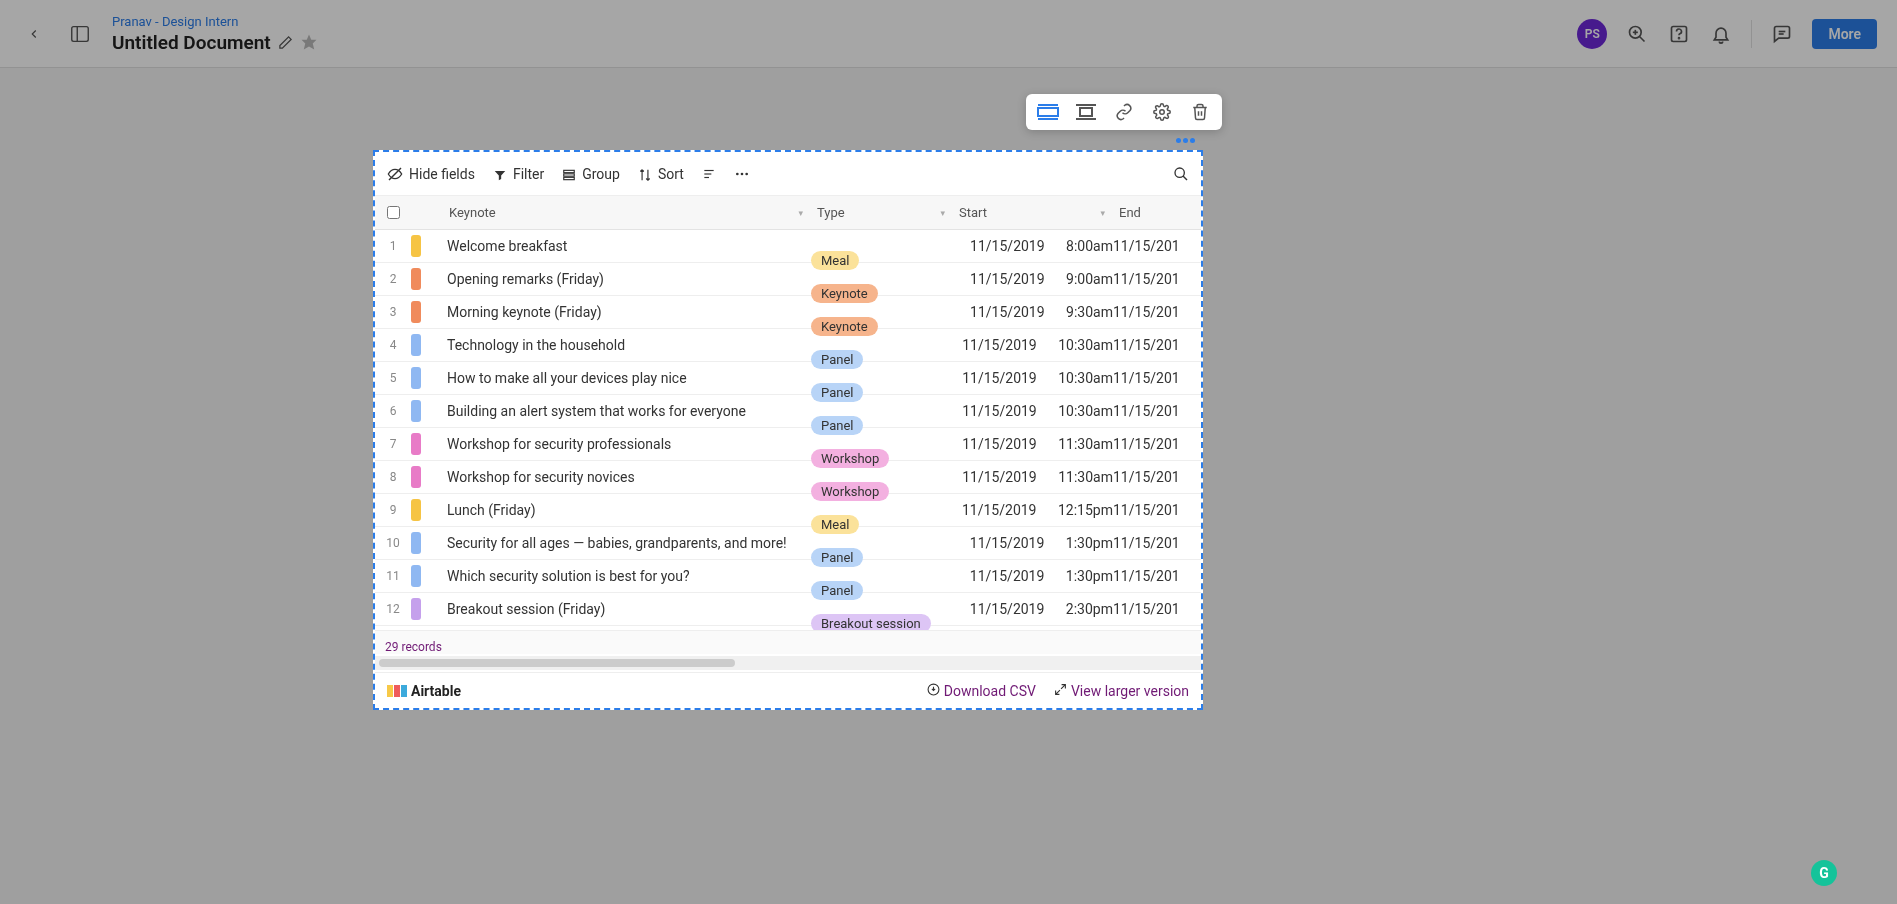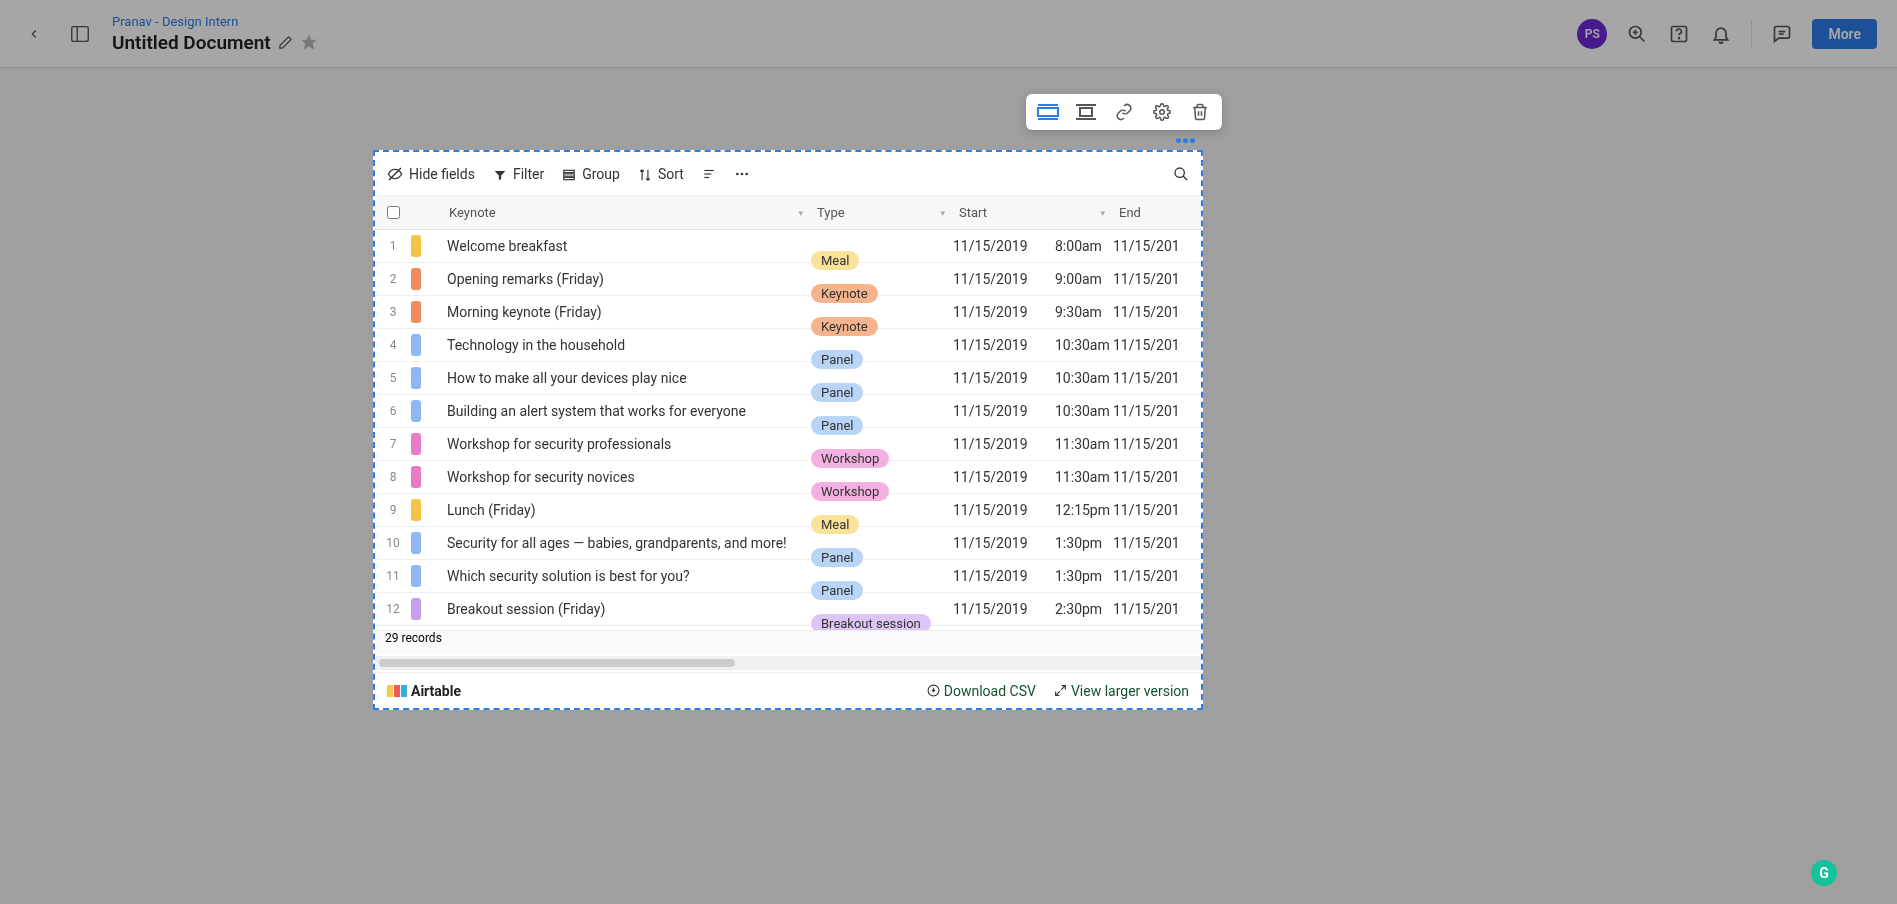--- a/index.html
+++ b/index.html
@@ -47,38 +47,38 @@
 .ch-start { width:160px; padding-left:6px; position:relative; }
 .ch-end { flex:1; padding-left:6px; position:relative; }
 .ch-drop::after { content:"▾"; position:absolute; right:8px; top:50%; transform:translateY(-50%); font-size:9px; color:#aaa; }
 
 .rows { height:430px; overflow-y:auto; }
 .row { height:33px; display:flex; align-items:center; border-bottom:1px solid #eee; font-size:14px; color:#333; }
 .r-idx { width:36px; text-align:center; font-size:12px; color:#888; }
 .r-clr { width:10px; height:22px; border-radius:3px; margin-right:26px; }
 .r-activity { width:364px; }
 .r-type { width:142px;margin-top:28px; }
-.r-start { width:160px; display:flex; gap:26px; }
+.r-start { width:160px; display:flex; gap:20px;justify-content:flex-end; }
 .r-start-date { width:76px; }
 .r-end { flex:1; white-space:nowrap; }
 .tag { display:inline-block; padding:2px 10px; border-radius:10px; font-size:13px; }
 
 .table-area .rows::-webkit-scrollbar { width:10px; }
 .table-area .rows::-webkit-scrollbar-thumb { background:#ccc; border-radius:5px; }
 
-.status-bar { position:absolute; bottom:54px; left:0; right:0; height:24px; background:#fafafa; border-top:1px solid #eee; font-size:12px; color:#000000; padding-left:10px; display:flex; align-items:flex-start; }
+.status-bar { position:absolute; bottom:54px; left:0; right:0; height:24px; background:#fafafa; border-top:1px solid #eee; font-size:12px; color:#701a75; padding-left:10px; display:flex; align-items:flex-end; }
 .hscroll-track { position:absolute; bottom:38px; left:0; right:0; height:14px; background:#f0f0f0; }
 .hscroll-thumb { height:8px; margin-top:3px; margin-left:4px; width:356px; background:#ccc; border-radius:4px; }
 
 .embed-footer { position:absolute; bottom:0; left:0; right:0; height:36px; border-top:1px solid #eee; background:#fff; display:flex; align-items:center; padding:0 12px; font-size:14px; color:#555; }
 .footer-logo { display:flex; align-items:center; gap:4px; font-weight:700; color:#222; }
 .footer-logo .logo-box { display:flex; gap:1px; }
 .footer-logo .lb { width:6px; height:12px; }
 .footer-right { margin-left:auto; display:flex; gap:18px; }
-.footer-link { cursor:pointer; color:#14532d; display:flex; align-items:center; gap:4px; }
+.footer-link { cursor:pointer; color:#701a75; display:flex; align-items:flex-start; gap:4px; }
 
 
 .clr-yellow { background:#f6c444; }
 .clr-orange { background:#f08b5c; }
 .clr-blue { background:#8fb8f2; }
 .clr-pink { background:#e87bc7; }
 .clr-purple { background:#c5a0ec; }
 .tag-meal { background:#fbe29a; }
 .tag-keynote { background:#f6b48c; }
 .tag-panel { background:#b8d4f7; }

